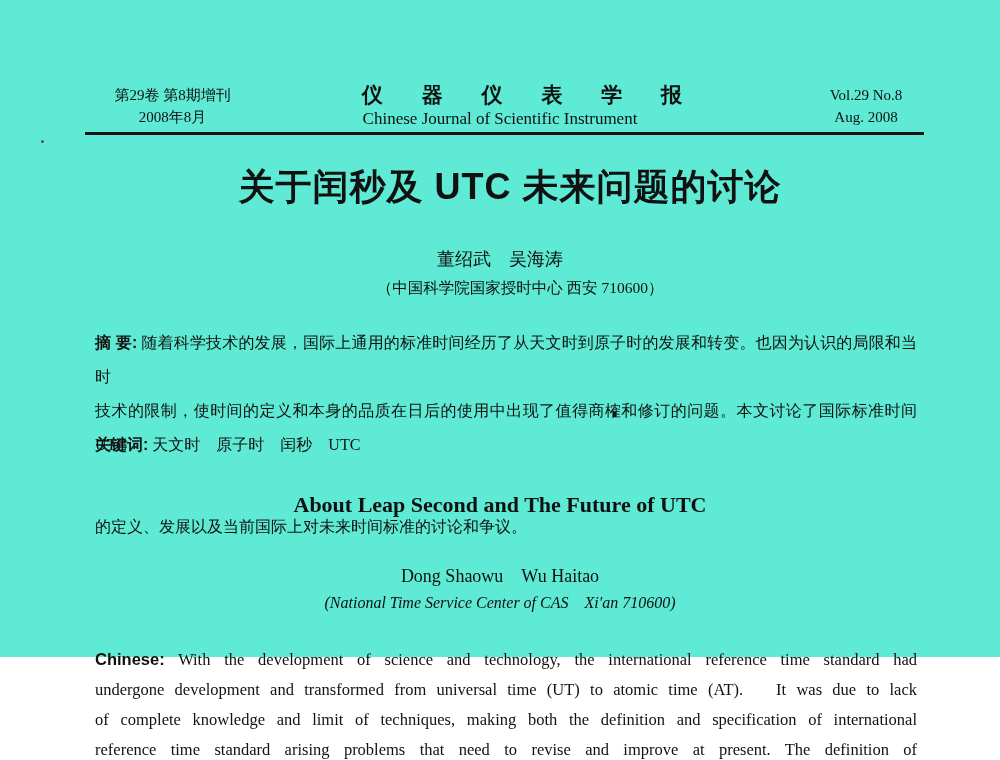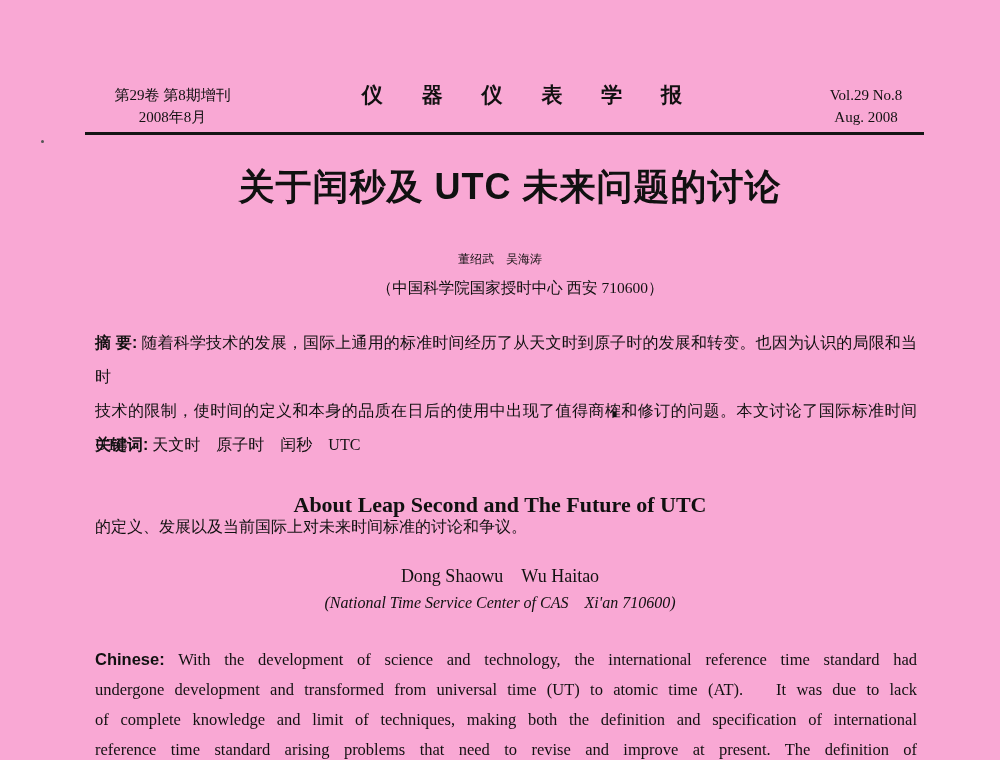--- a/index.html
+++ b/index.html
@@ -3,21 +3,21 @@
 <meta charset="utf-8">
 <style>
   * { margin: 0; padding: 0; box-sizing: border-box; }
   html, body {
     width: 1000px; height: 760px;
     background: #ffffff;
     overflow: hidden;
     font-family: "Liberation Serif", "DejaVu Serif", serif;
     color: #111111;
   }
-  .page { position: relative; width: 1000px; height: 760px; background: #f9a8d4; }
+  .page { position: relative; width: 1000px; height: 657px; background: #5eead4; }
 
   
   .hdr-left {
     position: absolute; left: 90px; top: 84px; width: 165px;
     text-align: center; font-size: 15px; line-height: 22px;
     font-family: "Liberation Serif", "DejaVu Serif", serif;
   }
   .hdr-center {
     position: absolute; left: 0; right: 0; top: 82px;
     text-align: center;
@@ -42,21 +42,21 @@
   
   .title-cn {
     position: absolute; left: 0; right: 0; top: 163px;
     text-align: center; font-size: 36px; font-weight: bold; line-height: 48px;
     font-family: "Liberation Sans", "DejaVu Sans", sans-serif;
     letter-spacing: 1px;
     padding-left: 20px;
   }
   .authors-cn {
     position: absolute; left: 0; right: 0; top: 247px;
-    text-align: center; font-size: 12px; line-height: 24px;
+    text-align: center; font-size: 18px; line-height: 24px;
   }
   .affil-cn {
     position: absolute; left: 0; right: 0; top: 277px;
     text-align: center; font-size: 15.5px; line-height: 22px; margin-left: 40px;
   }
 
   
   .abs-cn { position: absolute; left: 95px; width: 822px; top: 326px; }
   .abs-cn .line {
     font-size: 16px; line-height: 34px;
@@ -96,20 +96,21 @@
 
 <div class="page">
 
   <div class="hdr-left">
     <div>第29卷 第8期增刊</div>
     <div>2008年8月</div>
   </div>
 
   <div class="hdr-center">
     <div class="journal-cn"><span>仪器仪表学报</span></div>
+    <div class="journal-en">Chinese Journal of Scientific Instrument</div>
   </div>
 
   <div class="hdr-right">
     <div>Vol.29 No.8</div>
     <div>Aug. 2008</div>
   </div>
 
   <div class="hdr-rule"></div>
   <div class="speck"></div>
 

